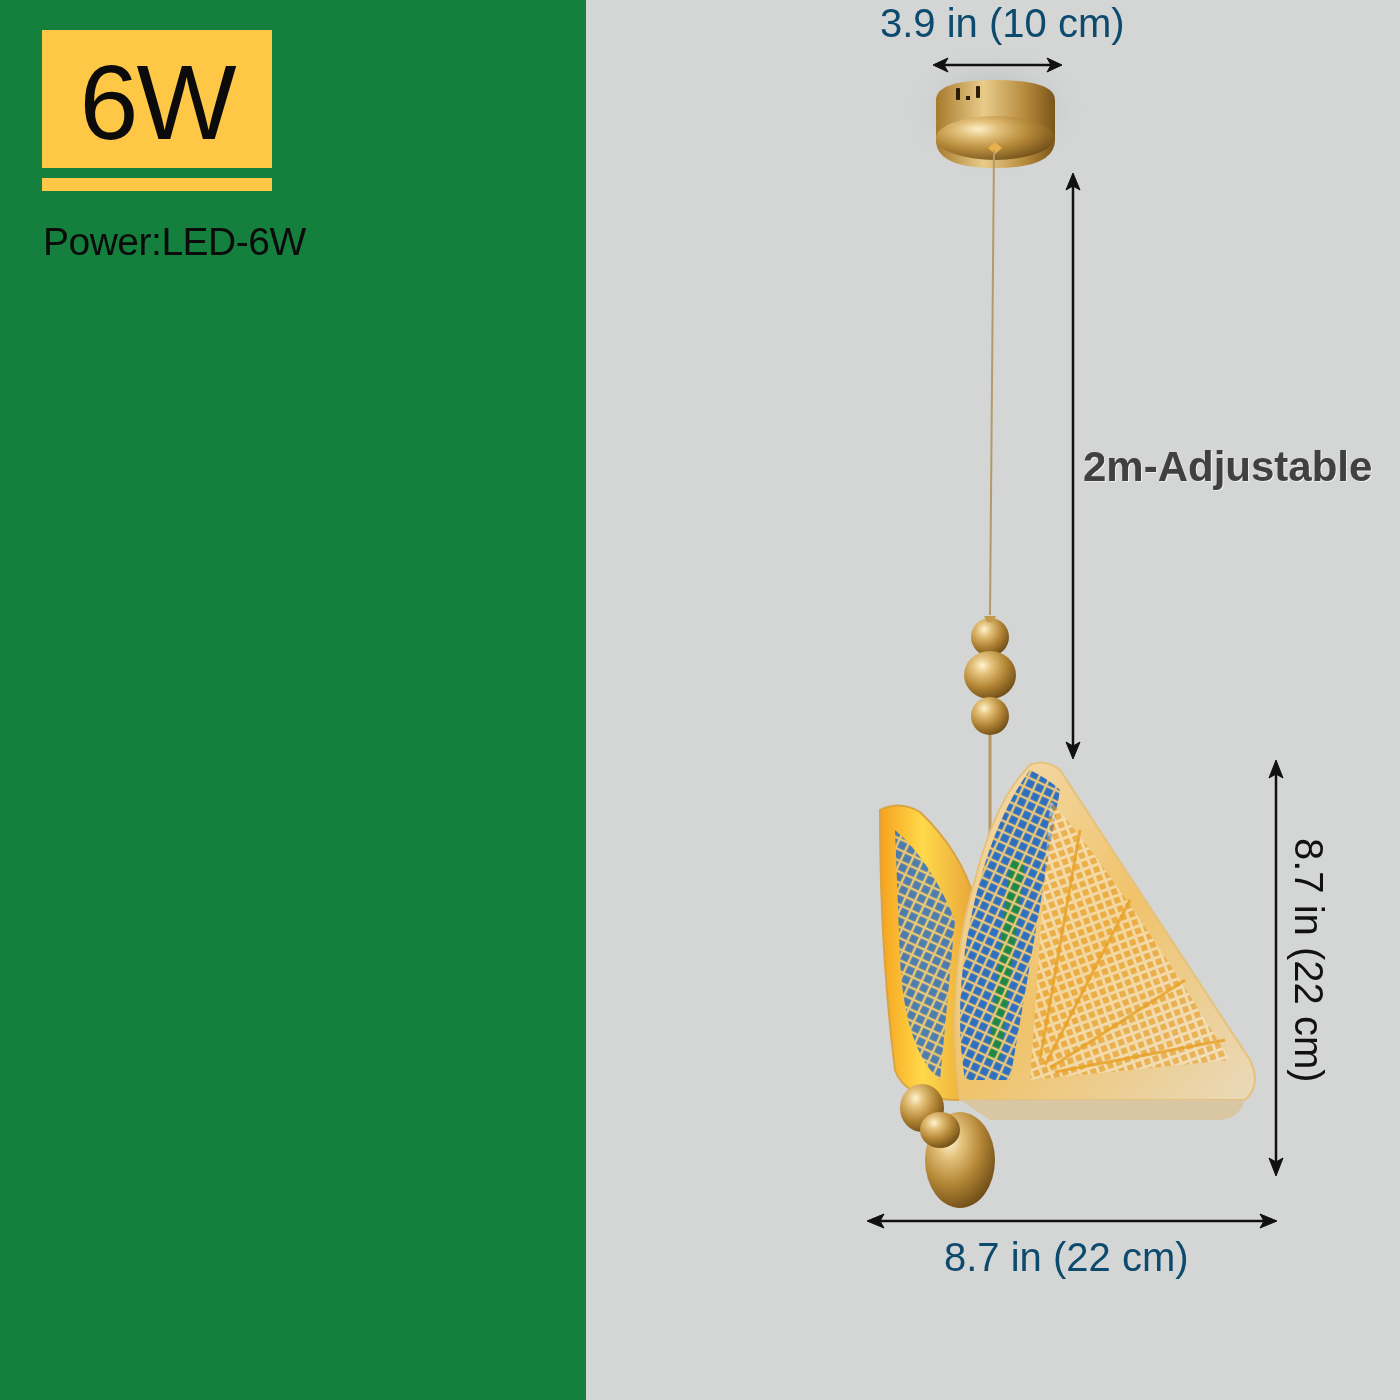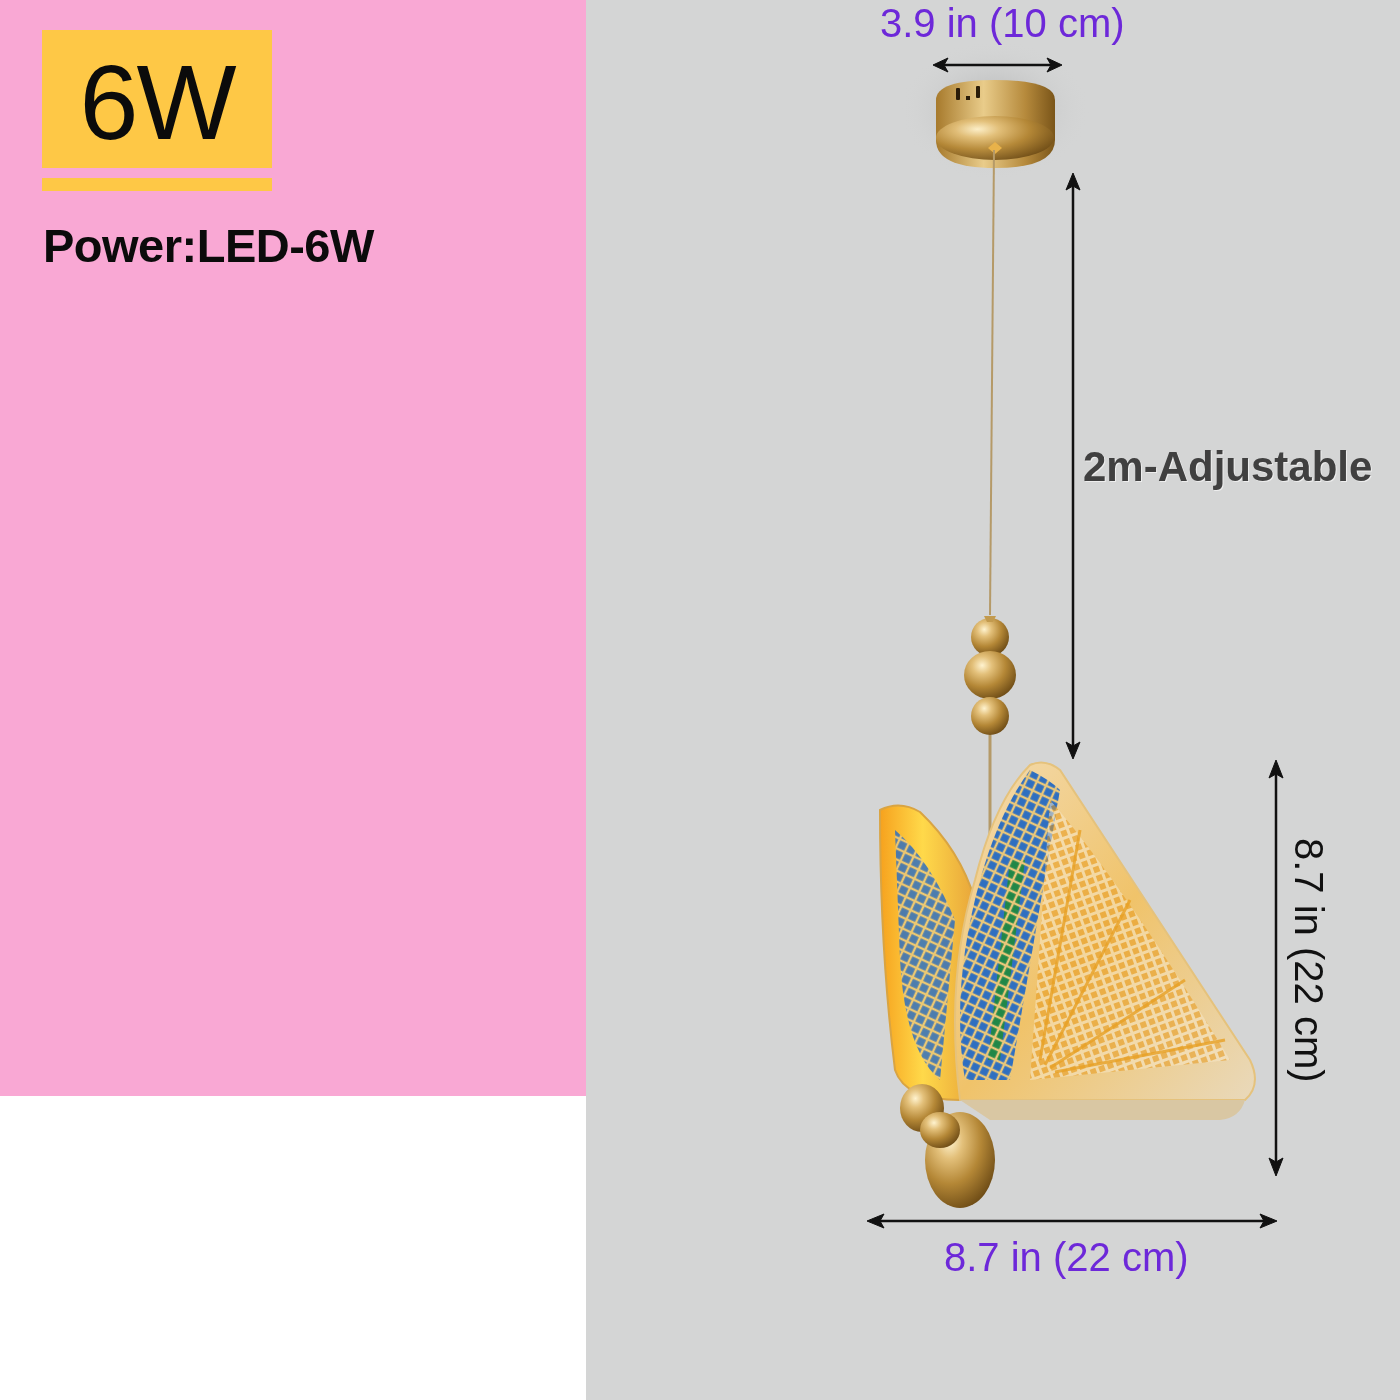--- a/index.html
+++ b/index.html
@@ -1,34 +1,34 @@
 <!DOCTYPE html>
 <html><head>
 <meta charset="utf-8">
 <style>
   html, body { margin: 0; padding: 0; }
   body {
     width: 1400px; height: 1400px; position: relative; overflow: hidden;
     background: #ffffff;
     font-family: "Liberation Sans", sans-serif;
   }
-  .left-panel { position: absolute; left: 0; top: 0; width: 586px; height: 1096px; background: #f9a8d4; }
+  .left-panel { position: absolute; left: 0; top: 0; width: 586px; height: 1400px; background: #15803d; }
   .badge {
     position: absolute; left: 42px; top: 30px; width: 230px; height: 138px;
     display: flex; align-items: center; justify-content: center;
   }
   .badge-text { font-family: "Liberation Sans", sans-serif; font-size: 106px; color: #0b0b0b; letter-spacing: -2px; line-height: 1; margin-top: 6px; }
   .badge-underline { position: absolute; left: 42px; top: 178px; width: 230px; height: 13px; }
   .power-label {
-    position: absolute; left: 43px; top: 222px; font-size: 47px; font-weight: bold; color: #0b0b0b;
+    position: absolute; left: 43px; top: 222px; font-size: 39px; font-weight: normal; color: #0b0b0b;
     letter-spacing: -0.5px; line-height: 1;
   }
 
   .right-panel { position: absolute; left: 586px; top: 0; width: 814px; height: 1400px; }
-  .dim-text { position: absolute; color: #6d28d9; font-size: 40px; line-height: 1; white-space: nowrap; }
+  .dim-text { position: absolute; color: #0c4a6e; font-size: 40px; line-height: 1; white-space: nowrap; }
   .adj-text { position: absolute; color: #404040; font-size: 42px; font-weight: bold; line-height: 1; white-space: nowrap;
     text-shadow: 1px 1px 0 rgba(255,255,255,0.6); }
   .rot-text { position: absolute; color: #111; font-size: 40px; line-height: 1; white-space: nowrap;
     transform-origin: 0 0; transform: rotate(90deg); }
   svg.scene { position: absolute; left: 0; top: 0; }
 </style>
 </head>
 <body>
 
 <div class="left-panel">

